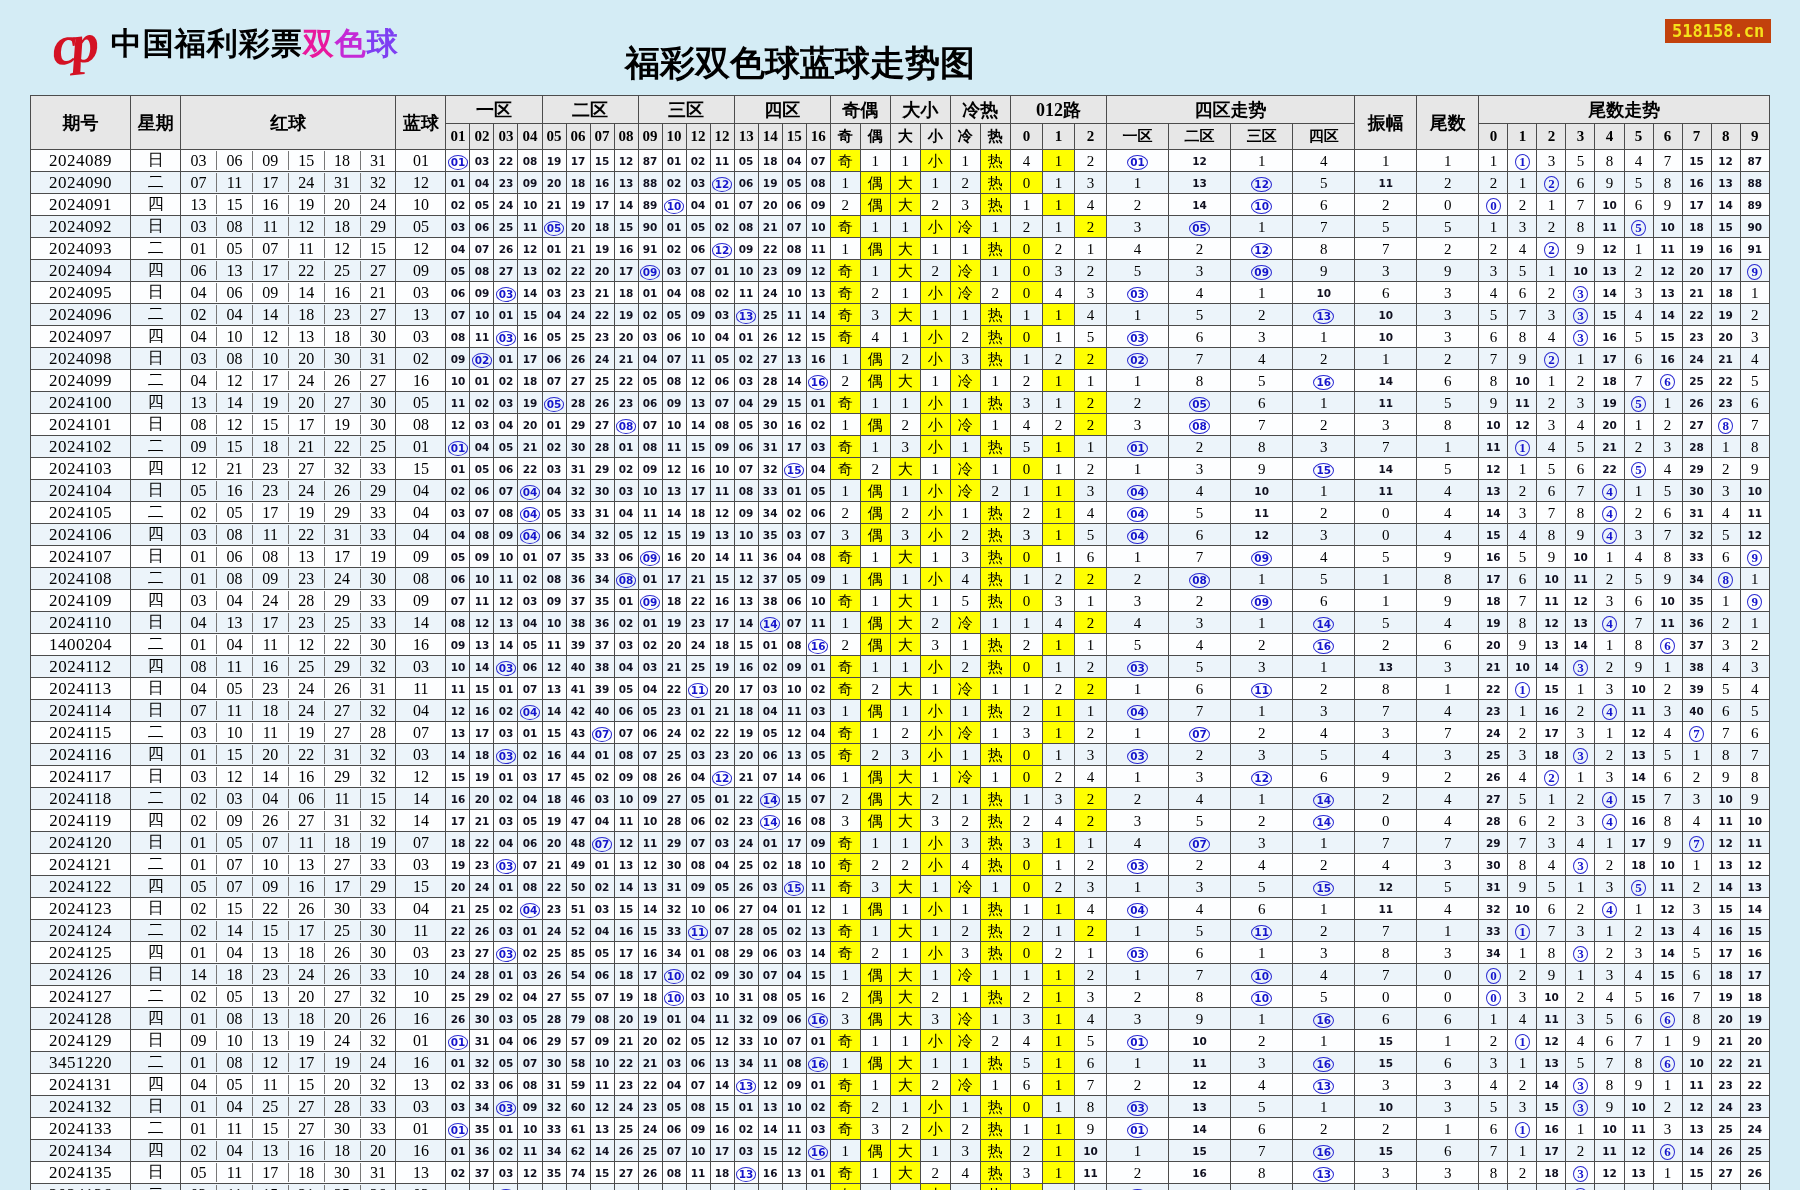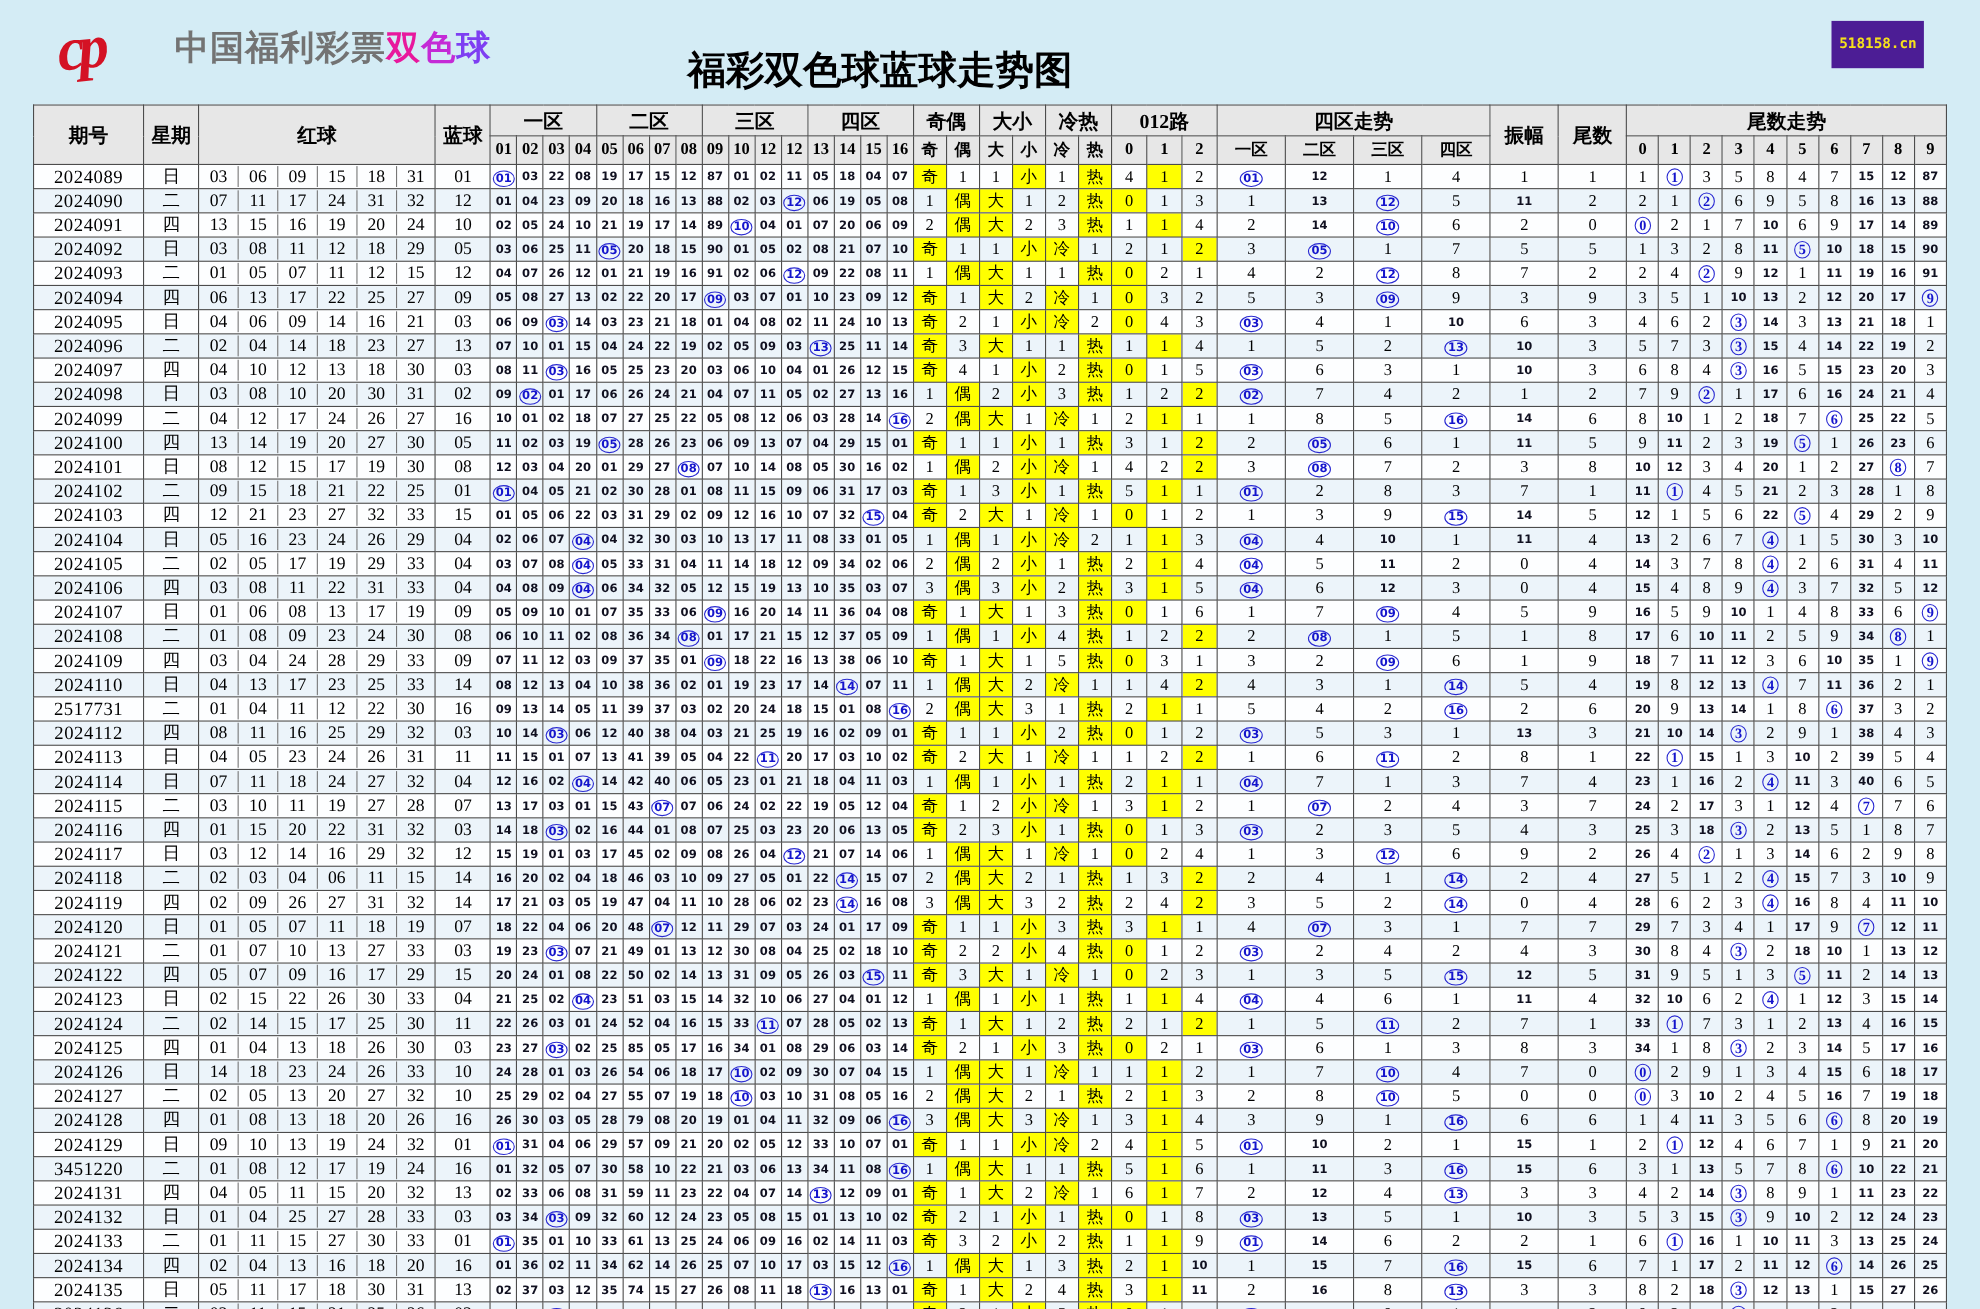--- a/index.html
+++ b/index.html
@@ -10,33 +10,33 @@
     color:#000;
   }
   
   .logo{position:absolute;top:16px;left:52px;display:flex;align-items:center;gap:12px;}
   .logo-mark{
     font-family:"Liberation Serif", serif;font-style:italic;font-weight:bold;
     font-size:56px;color:#d41224;line-height:56px;transform:rotate(-6deg);
     letter-spacing:-6px;padding-right:6px;
   }
   .logo-text{font-family:"Liberation Sans", sans-serif;font-weight:bold;font-size:31px;letter-spacing:1px;}
-  .logo-brand{color:#737373;margin-left:48px;}
+  .logo-brand{color:#000000;}
   .logo-prod1{color:#e8189d;}
   .logo-prod2{color:#c42ad6;}
   .logo-prod3{color:#7e3ff2;}
   .page-title{
     position:absolute;top:40px;left:30px;width:1540px;text-align:center;
     font-size:35px;font-weight:bold;font-family:"Liberation Serif", serif;
   }
   .badge{
     position:absolute;top:19px;left:1665px;
-    background:#4c1d95;color:#f5e11b;
-    font-family:"DejaVu Sans Mono", monospace;font-weight:bold;font-size:13px;
-    padding:14px 7px;
+    background:#c2410c;color:#f5e11b;
+    font-family:"DejaVu Sans Mono", monospace;font-weight:bold;font-size:17px;
+    padding:2px 7px;
   }
   
   table.trend{
     position:absolute;left:30px;top:95px;width:1740px;
     border-collapse:collapse;table-layout:fixed;
     background:#fdfeff;
   }
   table.trend th, table.trend td{
     border:1px solid #4c4c4c;text-align:center;vertical-align:middle;
     padding:0;overflow:hidden;white-space:nowrap;
@@ -1413,21 +1413,21 @@
         <td class="s">12</td>
         <td class="s">13</td>
         <td><span class="circ c1">4</span></td>
         <td class="b">7</td>
         <td class="s">11</td>
         <td class="s">36</td>
         <td class="b">2</td>
         <td class="b">1</td>
       </tr>
       <tr>
-        <td class="issue">2517731</td>
+        <td class="issue">1400204</td>
         <td class="week">二</td>
         <td>
           <div class="reds-wrap">
             <span>01</span>
             <span>04</span>
             <span>11</span>
             <span>12</span>
             <span>22</span>
             <span>30</span>
           </div>

